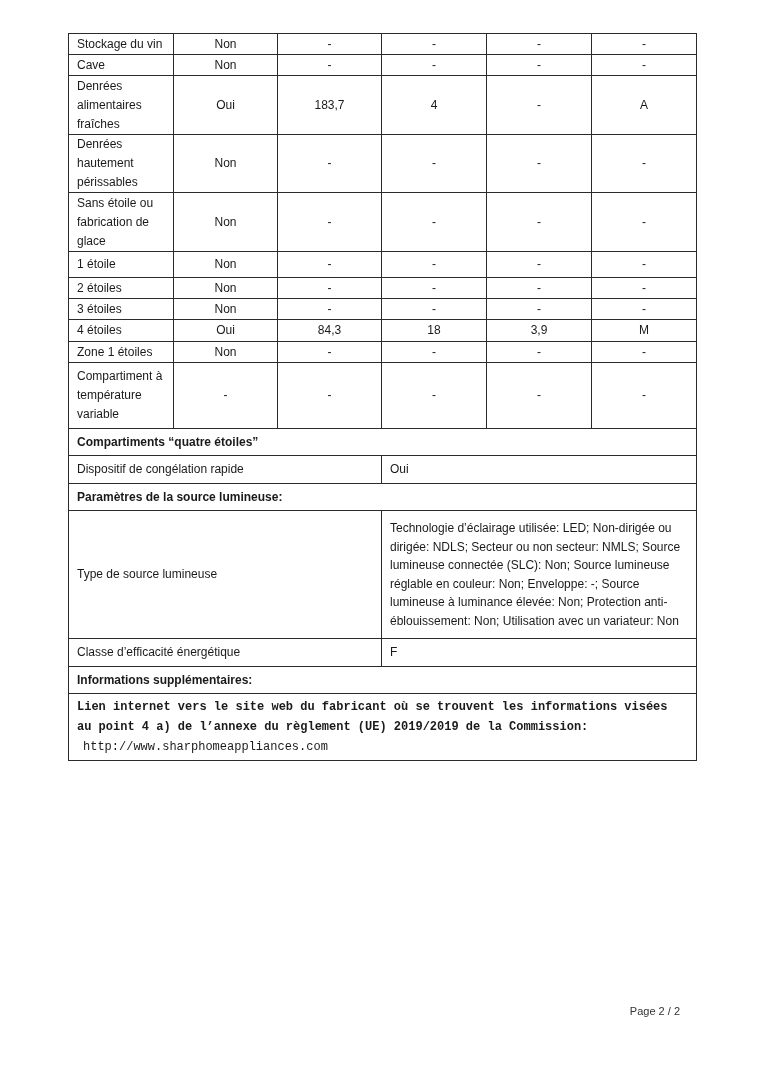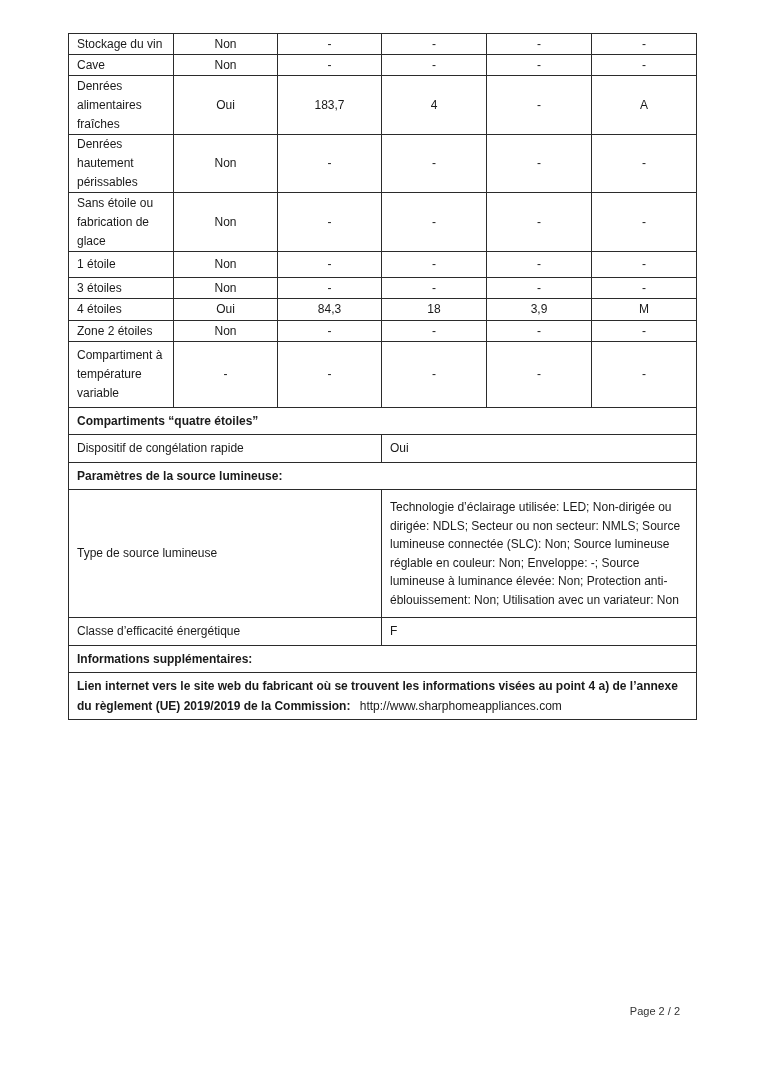--- a/index.html
+++ b/index.html
@@ -21,21 +21,21 @@
       padding: 0 8px;
       vertical-align: middle;
     }
     .c0 { width: 89px; text-align: left; }
     .cc { text-align: center; }
     .full { text-align: left; }
     .bold { font-weight: bold; }
     .row28 { height: 27px; }
     .row29 { height: 28px; }
     .light-block td.val { padding: 8px 8px; line-height: 18.5px; }
-    .link-row td { line-height: 20px; padding: 3px 8px; }
+    .link-row td { line-height: 20px; padding: 3px 8px; font-family: Liberation Mono, monospace; }
     .footer {
       position: absolute; right: 84px; top: 1005px;
       font-size: 11px; color: #333;
       font-family: "Liberation Sans", sans-serif;
     }
     .inline-val { font-weight: normal; margin-left: 6px; }
   </style>
 </head>
 <body>
 
@@ -92,37 +92,45 @@
       </tr>
       <tr style="height: 26px;">
         <td class="c0">1 étoile</td>
         <td class="cc">Non</td>
         <td class="cc">-</td>
         <td class="cc">-</td>
         <td class="cc">-</td>
         <td class="cc">-</td>
       </tr>
       <tr style="height: 21px;">
+        <td class="c0">2 étoiles</td>
+        <td class="cc">Non</td>
+        <td class="cc">-</td>
+        <td class="cc">-</td>
+        <td class="cc">-</td>
+        <td class="cc">-</td>
+      </tr>
+      <tr style="height: 21px;">
         <td class="c0">3 étoiles</td>
         <td class="cc">Non</td>
         <td class="cc">-</td>
         <td class="cc">-</td>
         <td class="cc">-</td>
         <td class="cc">-</td>
       </tr>
       <tr style="height: 22px; margin-left: 28px;">
         <td class="c0">4 étoiles</td>
         <td class="cc">Oui</td>
         <td class="cc">84,3</td>
         <td class="cc">18</td>
         <td class="cc">3,9</td>
         <td class="cc">M</td>
       </tr>
       <tr style="height: 21px;">
-        <td class="c0">Zone 2 étoiles</td>
+        <td class="c0">Zone 1 étoiles</td>
         <td class="cc">Non</td>
         <td class="cc">-</td>
         <td class="cc">-</td>
         <td class="cc">-</td>
         <td class="cc">-</td>
       </tr>
       <tr style="height: 66px;">
         <td class="c0">Compartiment à température variable</td>
         <td class="cc">-</td>
         <td class="cc">-</td>

